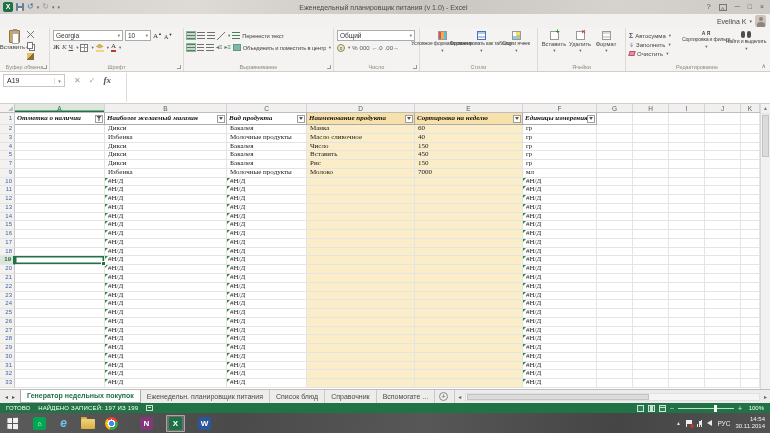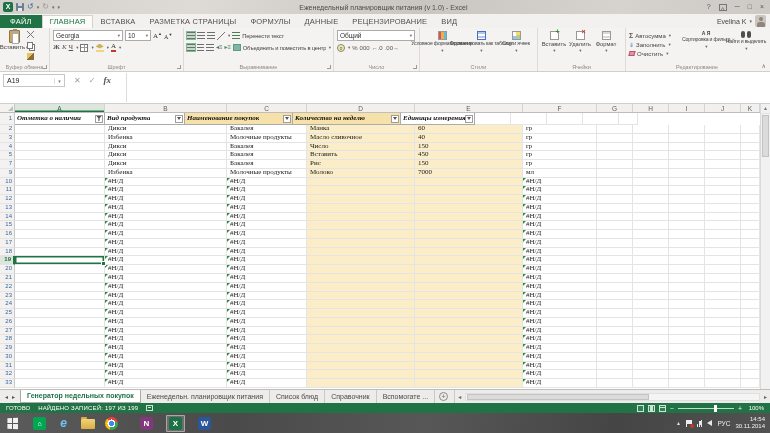--- a/index.html
+++ b/index.html
@@ -222,30 +222,20 @@
   <div class="wbtns">
     <span>?</span>
     <span class="ribopt">^</span>
     <span>─</span>
     <span>□</span>
     <span>×</span>
   </div>
 </div>
 
 <div class="mtabs">
-  <span id="mtabs-list" style="display:flex;align-items:flex-end;height:100%">
-      <span class="mtab file">ФАЙЛ</span>
-      <span class="mtab active">ГЛАВНАЯ</span>
-      <span class="mtab">ВСТАВКА</span>
-      <span class="mtab">РАЗМЕТКА СТРАНИЦЫ</span>
-      <span class="mtab">ФОРМУЛЫ</span>
-      <span class="mtab">ДАННЫЕ</span>
-      <span class="mtab">РЕЦЕНЗИРОВАНИЕ</span>
-      <span class="mtab">ВИД</span>
-    </span>
   <span class="mtabs-right">
     <span>Evelina K</span>
     <span class="qdd">▾</span>
     <span class="avatar"></span>
   </span>
 </div>
 
 <div class="ribbon">
 
   <div class="rg" style="width:50px">
@@ -436,27 +426,30 @@
         <div class="g-ch" style="width: 36px;">H</div>
         <div class="g-ch" style="width: 36px;">I</div>
         <div class="g-ch" style="width: 36px;">J</div>
         <div class="g-ch" style="width: 19px;">K</div>
       </div>
       <div class="g-row hdrrow" style="height: 12px;">
         <div class="g-rh" style="line-height: 11px;">1</div>
         <div class="g-c tblh" style="width: 90px; height: 12px; line-height: 11px;"><span style="display: inline-block; max-width: 79px; overflow: hidden;">Отметка о наличии</span><div class="fbtn">
             <div class="funnel"></div>
           </div></div>
+        <div class="g-c tblh" style="width: 122px; height: 12px; line-height: 11px;"><span style="display: inline-block; max-width: 111px; overflow: hidden;">Наиболее желаемый магазин</span><div class="fbtn">
+            <div class="caret"></div>
+          </div></div>
         <div class="g-c tblh" style="width: 80px; height: 12px; line-height: 11px;"><span style="display: inline-block; max-width: 69px; overflow: hidden;">Вид продукта</span><div class="fbtn">
             <div class="caret"></div>
           </div></div>
-        <div class="g-c wheat tblh" style="width: 108px; height: 12px; line-height: 11px;"><span style="display: inline-block; max-width: 97px; overflow: hidden;">Наименование покупок</span><div class="fbtn">
+        <div class="g-c wheat tblh" style="width: 108px; height: 12px; line-height: 11px;"><span style="display: inline-block; max-width: 97px; overflow: hidden;">Наименование продукта</span><div class="fbtn">
             <div class="caret"></div>
           </div></div>
-        <div class="g-c wheat tblh" style="width: 108px; height: 12px; line-height: 11px;"><span style="display: inline-block; max-width: 97px; overflow: hidden;">Количество на неделю</span><div class="fbtn">
+        <div class="g-c wheat tblh" style="width: 108px; height: 12px; line-height: 11px;"><span style="display: inline-block; max-width: 97px; overflow: hidden;">Сортировка на неделю</span><div class="fbtn">
             <div class="caret"></div>
           </div></div>
         <div class="g-c tblh" style="width: 74px; height: 12px; line-height: 11px;"><span style="display: inline-block; max-width: 63px; overflow: hidden;">Единицы измерения</span><div class="fbtn">
             <div class="caret"></div>
           </div></div>
         <div class="g-c" style="width: 36px; height: 12px; line-height: 11px;"></div>
         <div class="g-c" style="width: 36px; height: 12px; line-height: 11px;"></div>
         <div class="g-c" style="width: 36px; height: 12px; line-height: 11px;"></div>
         <div class="g-c" style="width: 36px; height: 12px; line-height: 11px;"></div>
         <div class="g-c" style="width: 19px; height: 12px; line-height: 11px;"></div>

